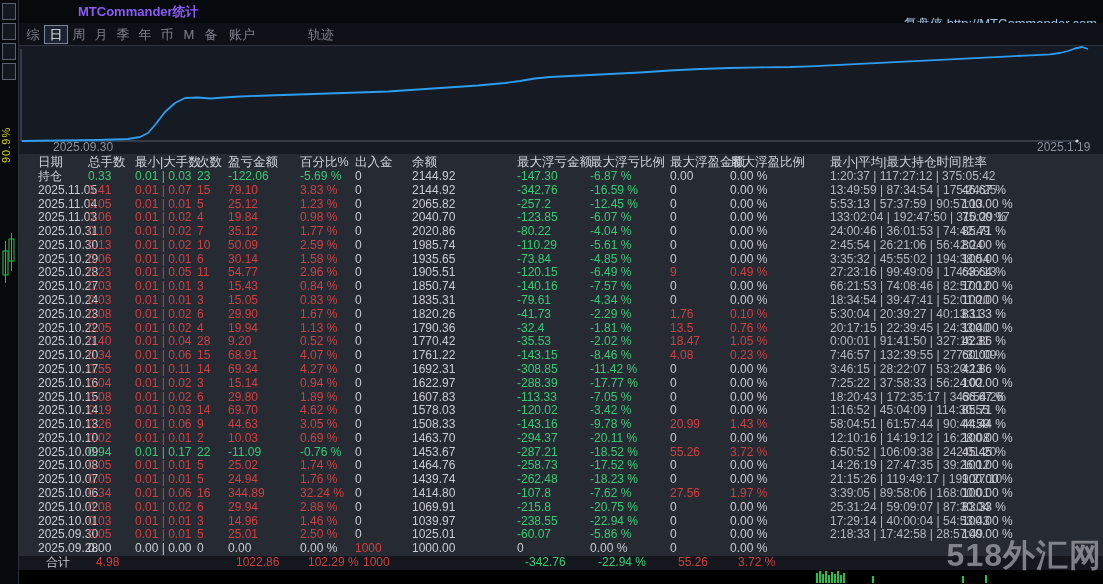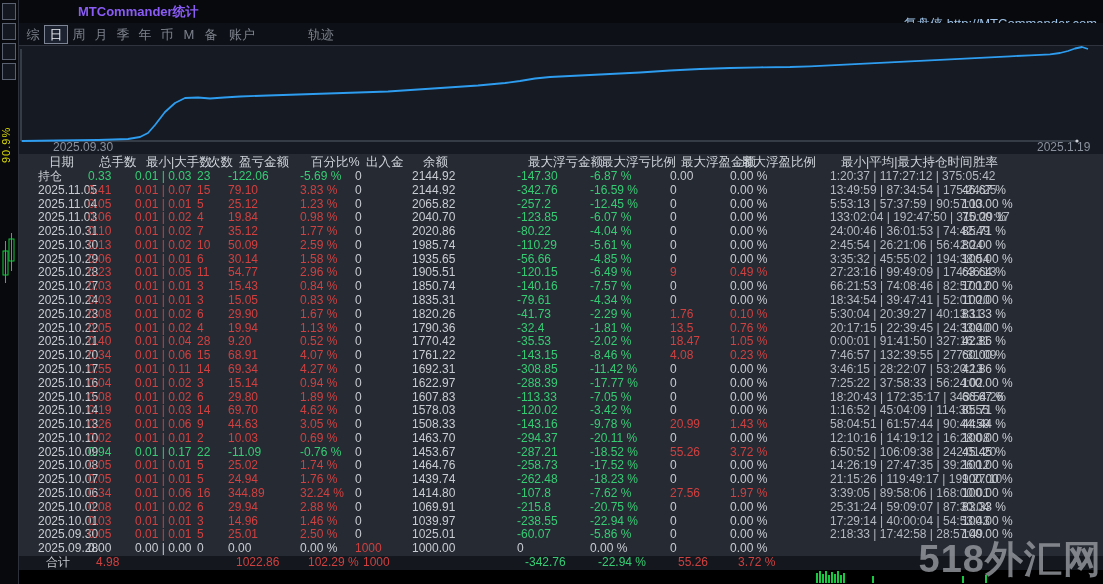--- a/index.html
+++ b/index.html
@@ -23,28 +23,28 @@
   .mitem.active{color:#e9ebef;border:1px solid #7d8594;background:#1c2230;}
   
   .chart{position:absolute;left:18px;top:46px;width:1085px;height:108px;background:#151a23;}
   .xlabel{position:absolute;bottom:0;color:#8b919c;font-size:12px;line-height:13px;}
   .xlabel.left{left:35px;}
   .xlabel.right{left:1019px;}
   
   .tablewrap{position:absolute;left:18px;top:154px;width:1085px;height:416px;background:#262a33;}
   .trow{display:grid;grid-template-columns:50px 47px 62px 31px 72px 55px 57px 105px 73px 80px 60px 100px 132px 1fr;
         padding-left:20px;height:13.79px;line-height:13.9px;font-size:12px;white-space:nowrap;}
-  .thead{height:16px;line-height:16px;color:#d0d4db;font-size:12.5px;margin-left:11px;}
+  .thead{height:16px;line-height:16px;color:#d0d4db;font-size:12.5px;}
   .trow.total{background:#14171d;padding-left:28px;}
   .c-def{color:#c9ccd2;} .c-red{color:#cf4040;} .c-grn{color:#36cc74;} .c-time{color:#b4b9c2;}
   
   .bottomstrip{position:absolute;left:18px;top:570px;width:1085px;height:14px;background:#000;}
   .tick{position:absolute;bottom:1px;width:2px;background:#17c93f;}
   
-  .watermark{position:absolute;right:1px;top:534px;font-size:38px;font-weight:bold;color:#989ba1;opacity:.8;z-index:9;letter-spacing:1px;}
+  .watermark{position:absolute;right:1px;top:534px;font-size:32px;font-weight:bold;color:#989ba1;opacity:.8;z-index:9;letter-spacing:1px;}
 </style>
 </head>
 <body>
 
 <div class="app">
 
   <div class="leftstrip">
     <div class="tlbox"></div>
     <div class="tlbox"></div>
     <div class="tlbox"></div>
@@ -206,21 +206,21 @@
         </div>
         <div class="trow">
           <div class="c-def">2025.10.29</div>
           <div class="c-red">0.06</div>
           <div class="c-red">0.01 | 0.01</div>
           <div class="c-red">6</div>
           <div class="c-red">30.14</div>
           <div class="c-red">1.58 %</div>
           <div class="c-def">0</div>
           <div class="c-def">1935.65</div>
-          <div class="c-grn">-56.66</div>
+          <div class="c-grn">-73.84</div>
           <div class="c-grn">-4.85 %</div>
           <div class="c-def">0</div>
           <div class="c-def">0.00 %</div>
           <div class="c-time">3:35:32 | 45:55:02 | 194:38:54</div>
           <div class="c-def">100.00 %</div>
         </div>
         <div class="trow">
           <div class="c-def">2025.10.28</div>
           <div class="c-red">0.23</div>
           <div class="c-red">0.01 | 0.05</div>

